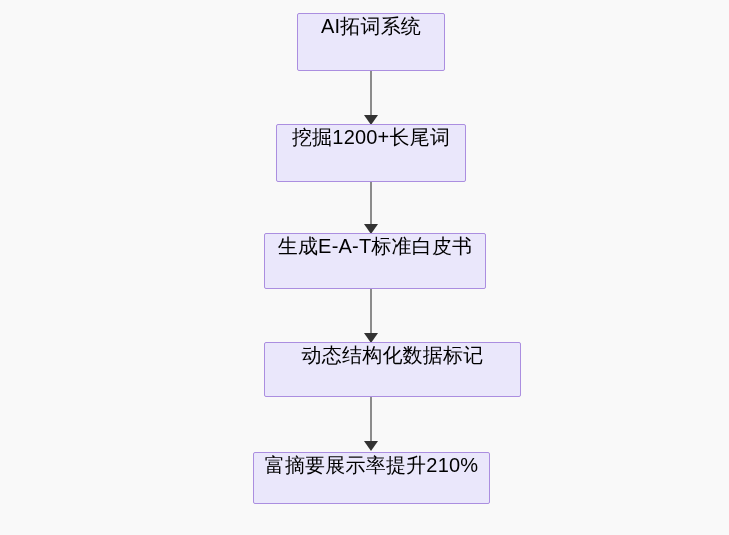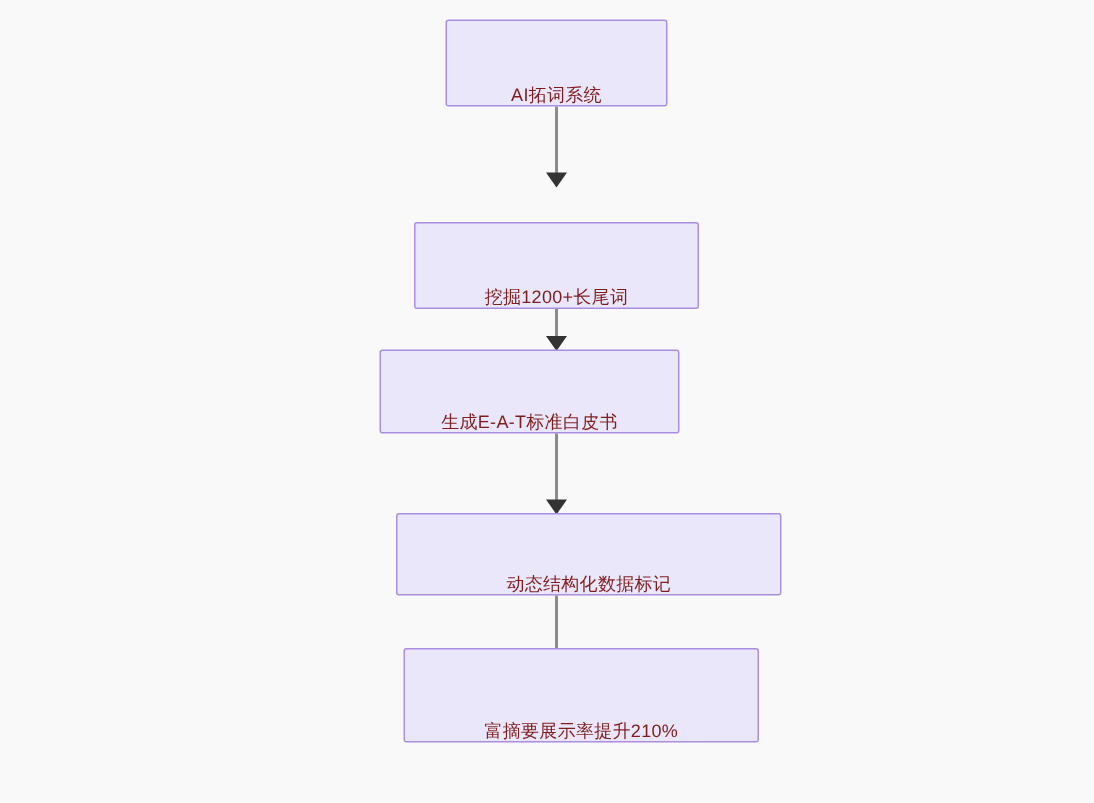--- a/index.html
+++ b/index.html
@@ -20,24 +20,24 @@
     height: 535px;
   }
 
   .node {
     position: absolute;
     box-sizing: border-box;
     background: #eae7fb;
     border: 1.6px solid #ab8ee0;
     border-radius: 2px;
     display: flex;
-    align-items: flex-end;
+    align-items: flex-start;
     justify-content: center;
-    color: #7f1d1d;
-    font-size: 12px;
+    color: #000000;
+    font-size: 20px;
     line-height: 1.2;
     letter-spacing: 0.2px;
     white-space: nowrap;
   }
 
   .node-label {
     display: block;
   }
 
   .edge {
@@ -80,29 +80,29 @@
     <g>
       <line class="edge-line" x1="371" y1="397" x2="371" y2="442"></line>
       <polygon class="edge-head" points="364,441 378,441 371,451"></polygon>
     </g>
   </svg>
 
   <div class="node" style="left: 297px; top: 13px; width: 148px; height: 58px;">
     <span class="node-label">AI拓词系统</span>
   </div>
 
-  <div class="node" style="left: 276px; top: 124px; width: 190px; height: 58px; margin-top: 24px;">
+  <div class="node" style="left: 276px; top: 124px; width: 190px; height: 58px;">
     <span class="node-label">挖掘1200+长尾词</span>
   </div>
 
-  <div class="node" style="left: 253px; top: 233px; width: 200px; height: 56px;">
+  <div class="node" style="left: 264px; top: 233px; width: 222px; height: 56px;">
     <span class="node-label">生成E-A-T标准白皮书</span>
   </div>
 
   <div class="node" style="left: 264px; top: 342px; width: 257px; height: 55px;">
     <span class="node-label">动态结构化数据标记</span>
   </div>
 
-  <div class="node" style="left: 253px; top: 432px; width: 237px; height: 63px; margin-left: 16px;">
+  <div class="node" style="left: 253px; top: 452px; width: 237px; height: 52px;">
     <span class="node-label">富摘要展示率提升210%</span>
   </div>
 
 </div>
 
 </body></html>

